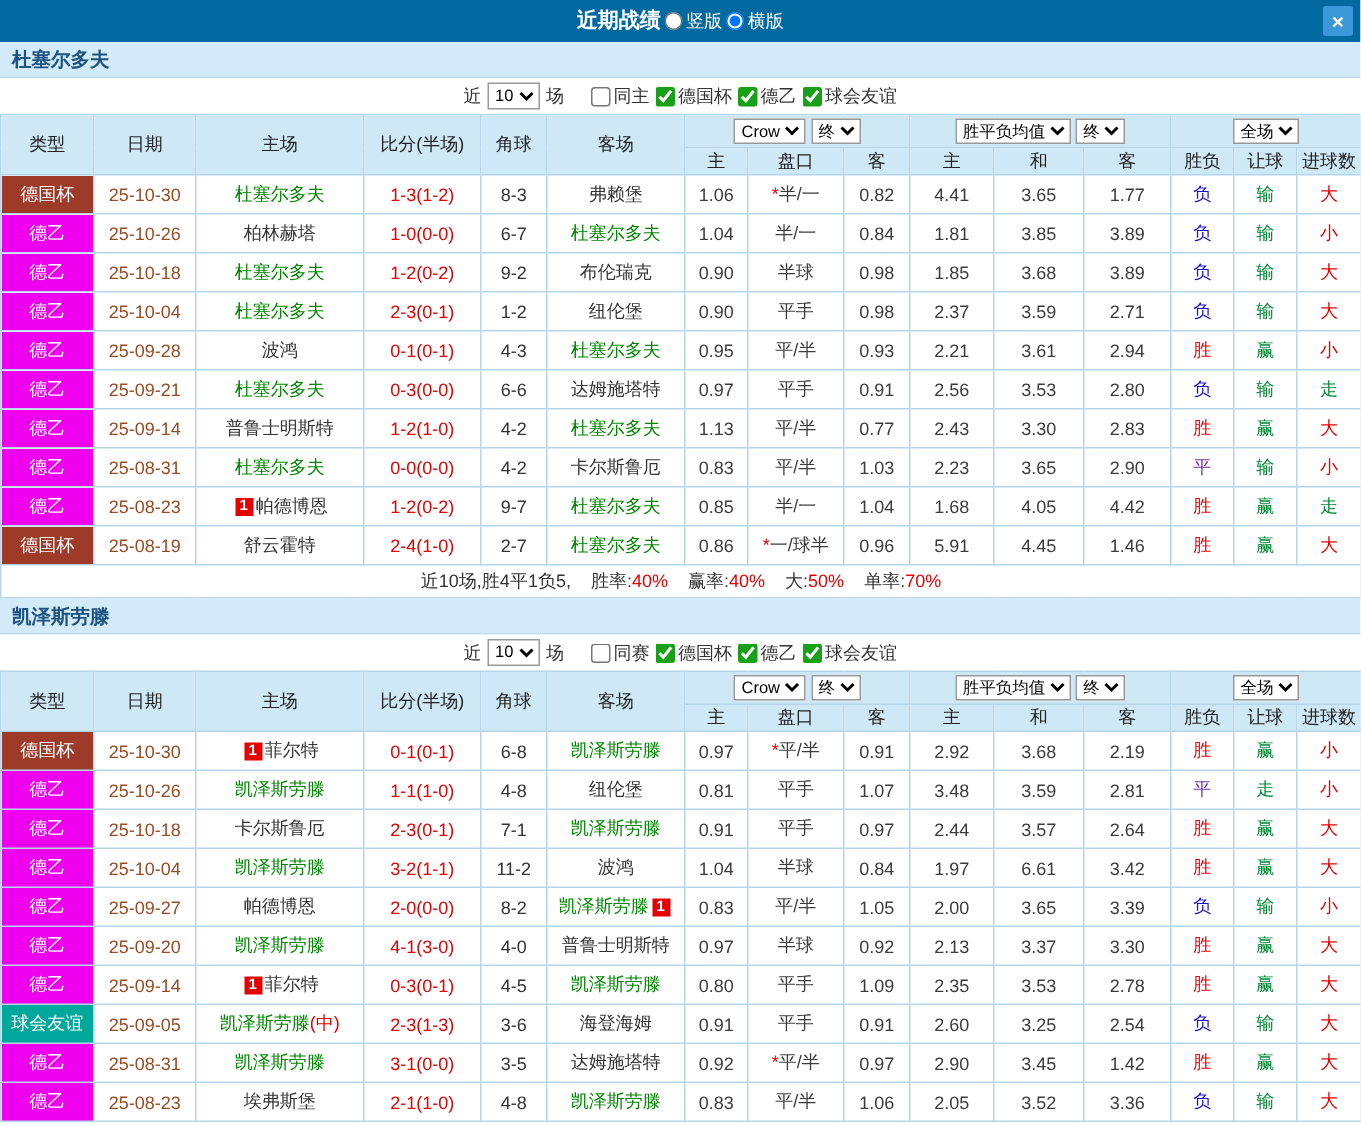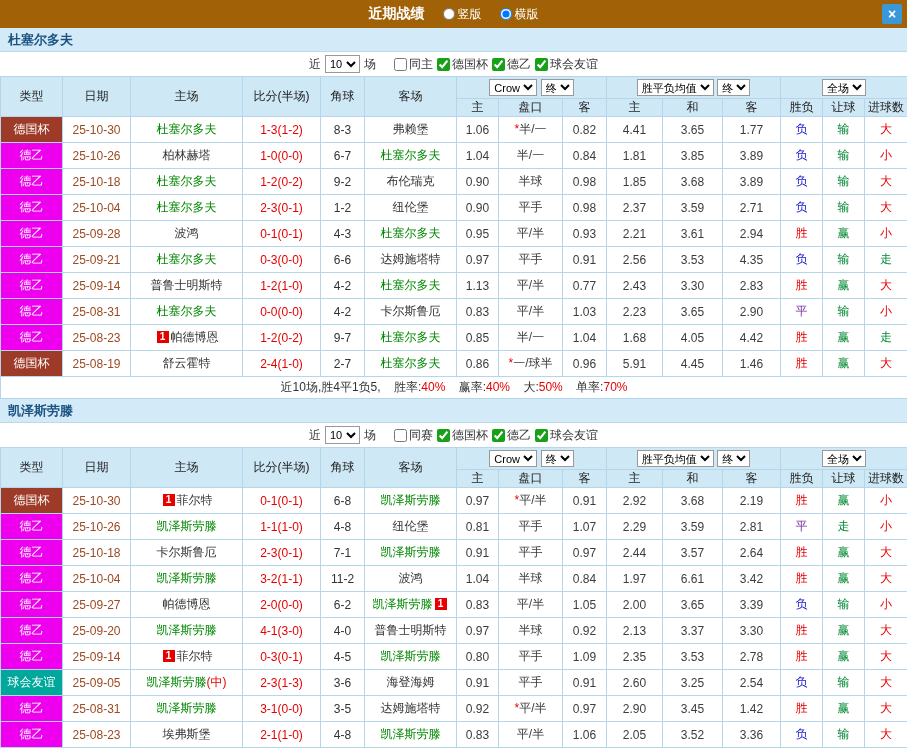--- a/index.html
+++ b/index.html
@@ -4,22 +4,22 @@
 <style>
   * { box-sizing: border-box; }
   html, body { margin: 0; padding: 0; }
   body {
     width: 907px; height: 750px; overflow: hidden; background: #fff;
     font-family: "Liberation Sans", "DejaVu Sans", sans-serif;
     font-size: 12px; color: #333;
   }
   
   .topbar {
-    height: 28px; background: #a16207; position: relative;
-    display: flex; align-items: center; justify-content: center; gap: 18px; color: #fff;
+    height: 28px; background: #0369a1; position: relative;
+    display: flex; align-items: center; justify-content: center; gap: 2px; color: #fff;
   }
   .topbar-title { font-size: 14px; font-weight: bold; }
   .radio-label { display: inline-flex; align-items: center; gap: 3px; font-size: 12px; color: #fff; cursor: pointer; }
   .radio-label input { margin: 0; width: 12px; height: 12px; }
   .close-btn {
     position: absolute; right: 5px; top: 4px; width: 20px; height: 20px;
     background: #3a98d9; border-radius: 2px; display: flex; align-items: center; justify-content: center;
     color: #fff; font-size: 14px; font-weight: bold; cursor: pointer;
   }
   
@@ -238,21 +238,21 @@
     <td class="date-cell">25-09-21</td>
     <td class="team-cell"><span class="team-green">杜塞尔多夫</span></td>
     <td class="score-cell">0-3(0-0)</td>
     <td>6-6</td>
     <td class="team-cell"><span>达姆施塔特</span></td>
     <td class="odds-cell">0.97</td>
     <td class="odds-cell">平手</td>
     <td class="odds-cell">0.91</td>
     <td class="odds-cell">2.56</td>
     <td class="odds-cell">3.53</td>
-    <td class="odds-cell">4.35</td>
+    <td class="odds-cell">2.80</td>
     <td style="color: rgb(21, 21, 204);">负</td>
     <td style="color: rgb(0, 136, 51);">输</td>
     <td style="color: rgb(0, 136, 51);">走</td>
   </tr>
         <tr>
     <td class="league" style="background: rgb(238, 0, 238);">德乙</td>
     <td class="date-cell">25-09-14</td>
     <td class="team-cell"><span>普鲁士明斯特</span></td>
     <td class="score-cell">1-2(1-0)</td>
     <td>4-2</td>
@@ -427,21 +427,21 @@
         <tr>
     <td class="league" style="background: rgb(238, 0, 238);">德乙</td>
     <td class="date-cell">25-10-26</td>
     <td class="team-cell"><span class="team-green">凯泽斯劳滕</span></td>
     <td class="score-cell">1-1(1-0)</td>
     <td>4-8</td>
     <td class="team-cell"><span>纽伦堡</span></td>
     <td class="odds-cell">0.81</td>
     <td class="odds-cell">平手</td>
     <td class="odds-cell">1.07</td>
-    <td class="odds-cell">2.29</td>
+    <td class="odds-cell">3.48</td>
     <td class="odds-cell">3.59</td>
     <td class="odds-cell">2.81</td>
     <td style="color: rgb(112, 48, 160);">平</td>
     <td style="color: rgb(0, 136, 51);">走</td>
     <td style="color: rgb(230, 0, 0);">小</td>
   </tr>
         <tr>
     <td class="league" style="background: rgb(238, 0, 238);">德乙</td>
     <td class="date-cell">25-10-18</td>
     <td class="team-cell"><span>卡尔斯鲁厄</span></td>
@@ -473,21 +473,21 @@
     <td class="odds-cell">3.42</td>
     <td style="color: rgb(230, 0, 0);">胜</td>
     <td style="color: rgb(0, 136, 51);">赢</td>
     <td style="color: rgb(230, 0, 0);">大</td>
   </tr>
         <tr>
     <td class="league" style="background: rgb(238, 0, 238);">德乙</td>
     <td class="date-cell">25-09-27</td>
     <td class="team-cell"><span>帕德博恩</span></td>
     <td class="score-cell">2-0(0-0)</td>
-    <td>6-2</td>
+    <td>8-2</td>
     <td class="team-cell"><span class="team-green">凯泽斯劳滕</span><span class="red-card-badge">1</span></td>
     <td class="odds-cell">0.83</td>
     <td class="odds-cell">平/半</td>
     <td class="odds-cell">1.05</td>
     <td class="odds-cell">2.00</td>
     <td class="odds-cell">3.65</td>
     <td class="odds-cell">3.39</td>
     <td style="color: rgb(21, 21, 204);">负</td>
     <td style="color: rgb(0, 136, 51);">输</td>
     <td style="color: rgb(230, 0, 0);">小</td>

